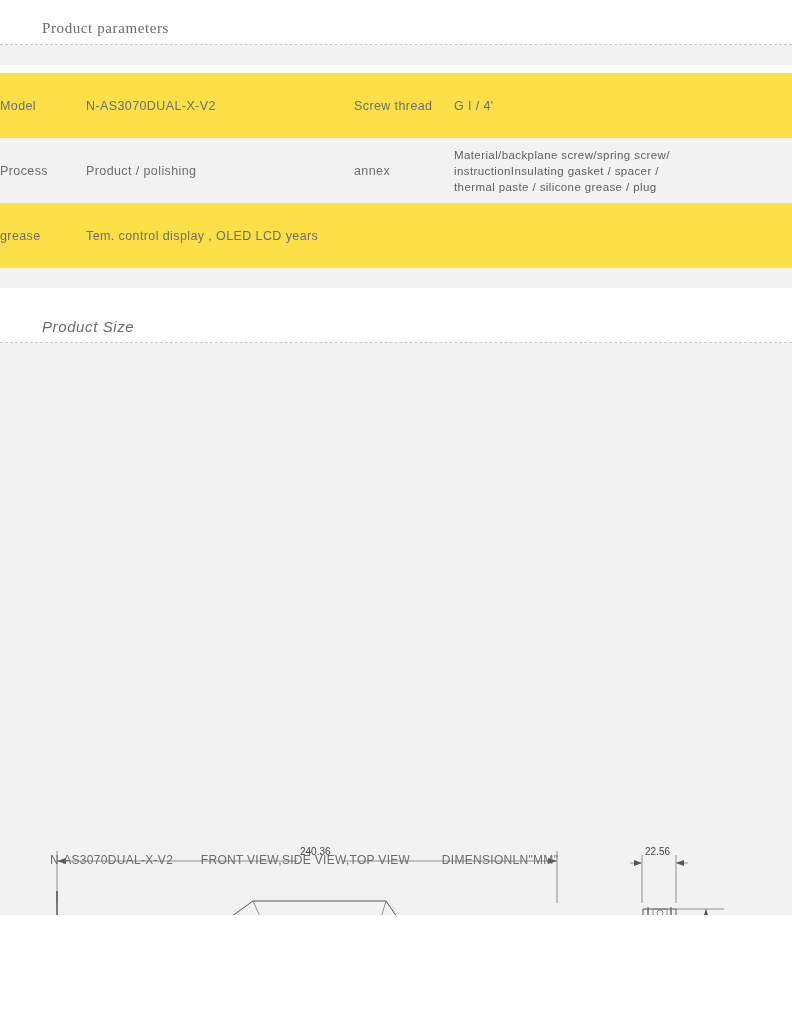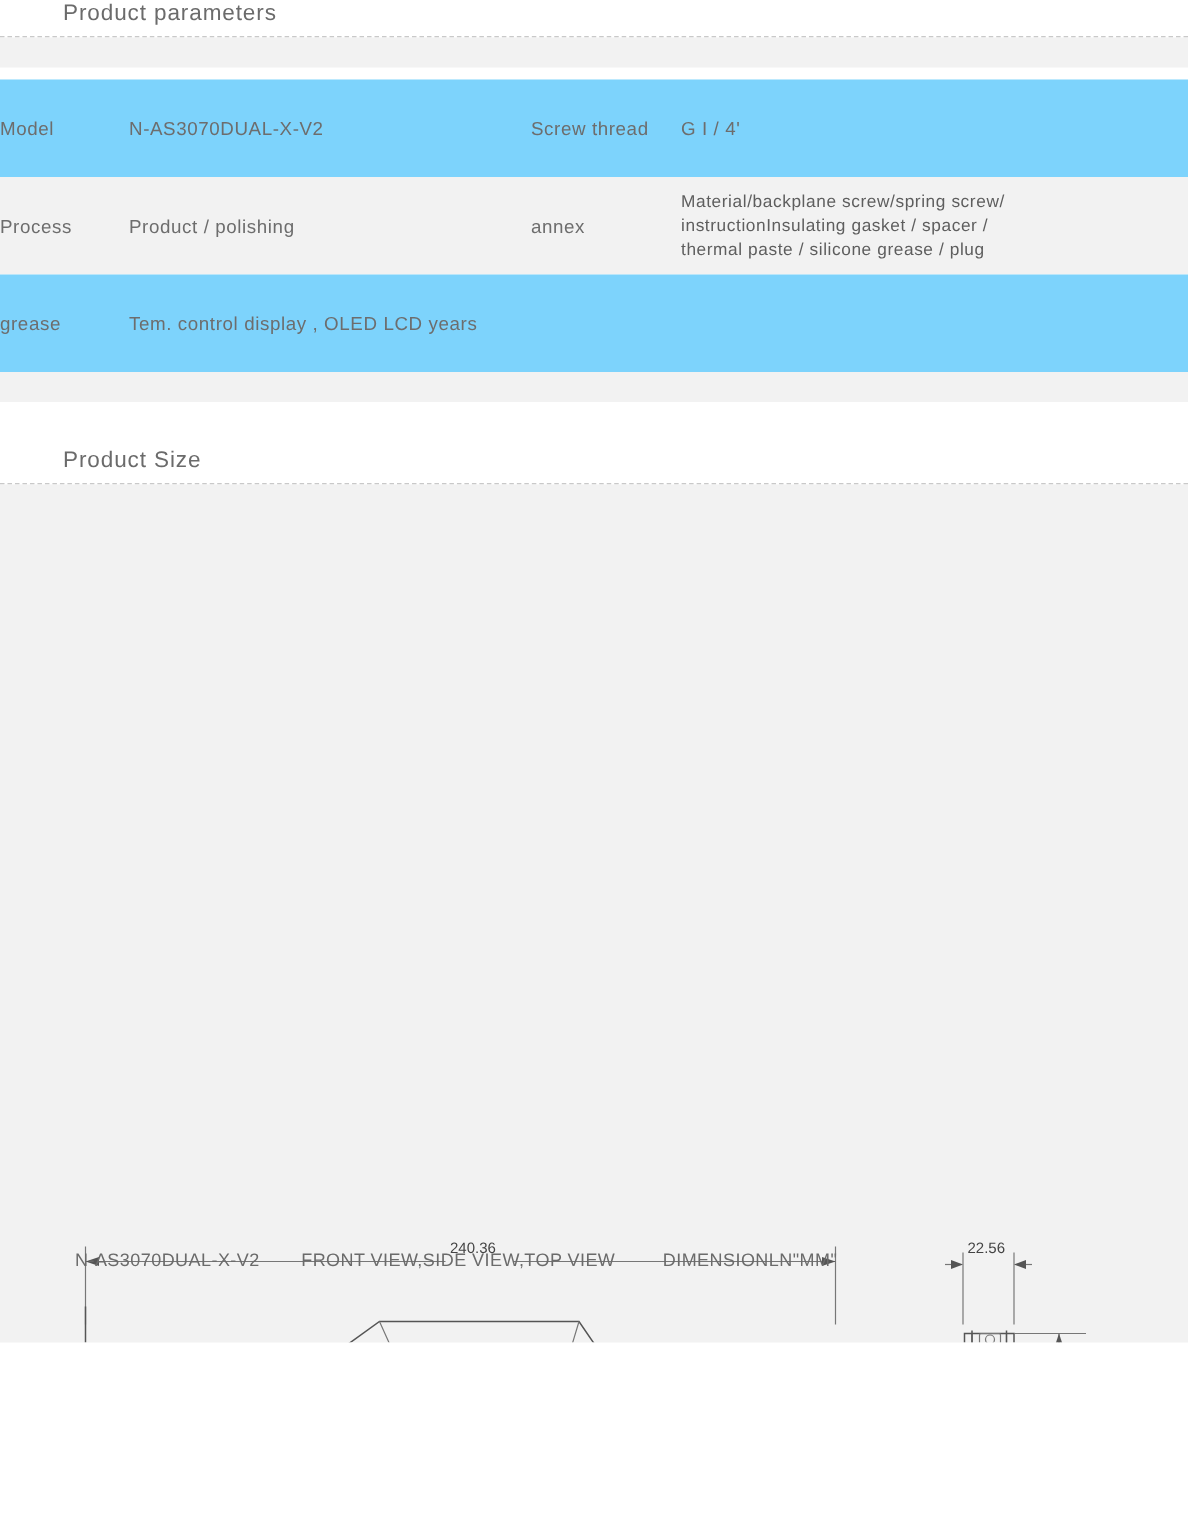--- a/index.html
+++ b/index.html
@@ -17,34 +17,34 @@
   }
 
   
   .section-head {
     font-size: 15px;
     color: #6b6b6b;
     letter-spacing: 0.6px;
     padding: 6px 0 7px 42px;
     border-bottom: 1px dashed #c9c9c9;
   }
-  #params-head { padding-top: 0; }
-  #size-head { padding-top: 10px; }
+  #params-head { padding-top: 20px; font-family: Liberation Serif, serif; }
+  #size-head { padding-top: 10px; font-style: italic; }
 
   
   .params-wrap {
     margin-top: 8px;
   }
   table.params {
     width: 100%;
     border-collapse: collapse;
     table-layout: fixed;
   }
   table.params tr.band-grey { background: #f2f2f2; }
-  table.params tr.band-white { background: #7dd3fc; }
+  table.params tr.band-white { background: #fde047; }
   table.params td {
     font-size: 12.5px;
     letter-spacing: 0.4px;
     vertical-align: middle;
     padding: 0;
     color: #6d6d6d;
   }
   td.lbl1 { width: 86px; padding-left: 48px; }
   td.val1 { width: 268px; color: #555; }
   td.lbl2 { width: 100px; }

